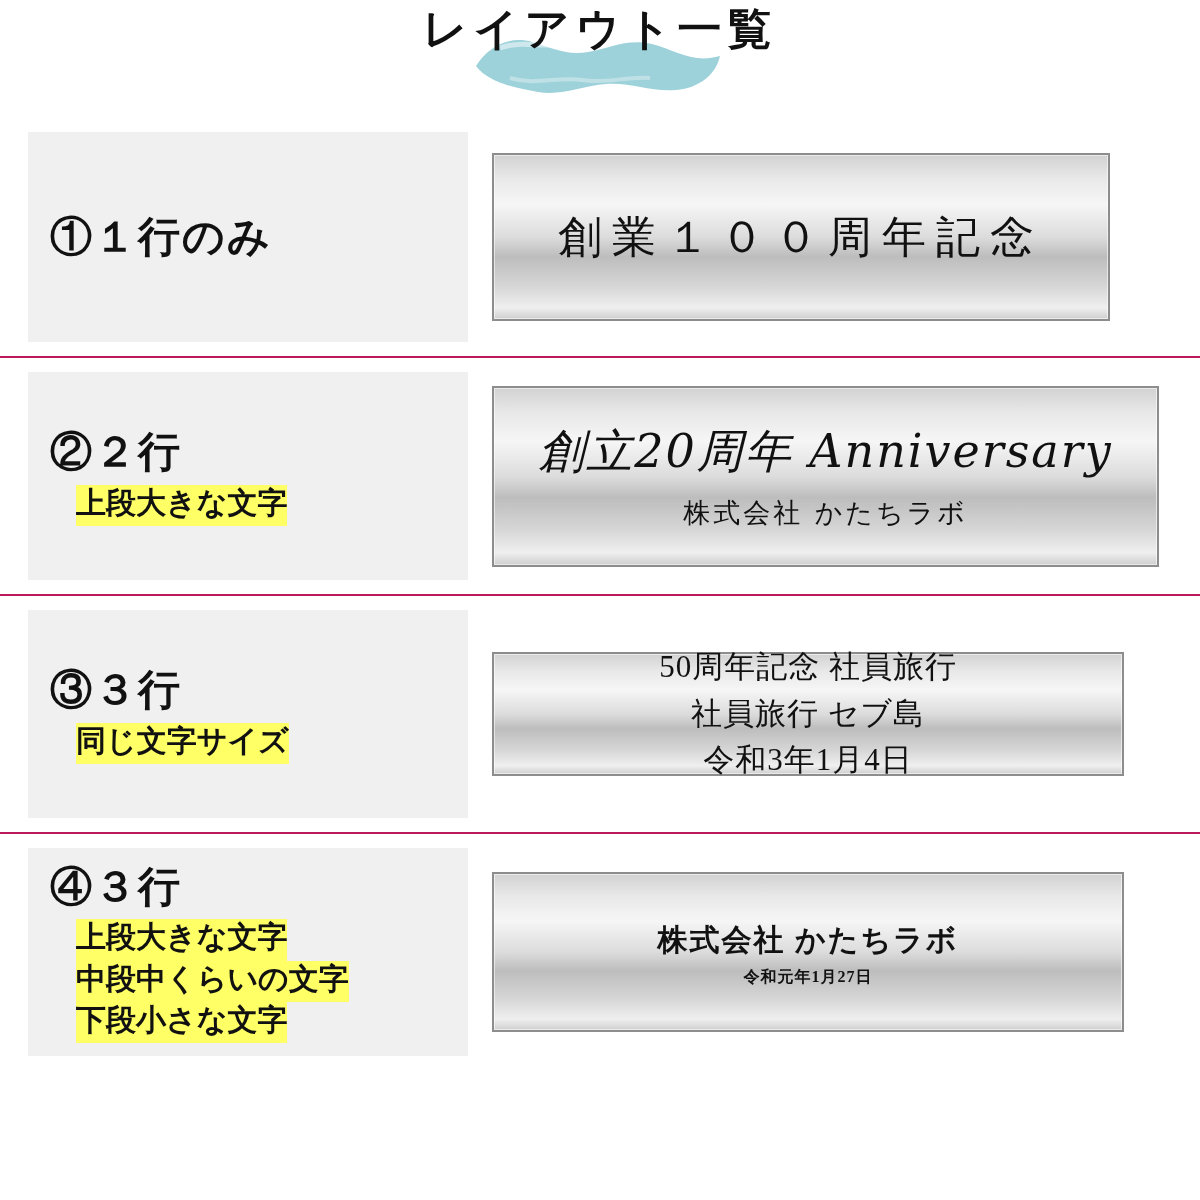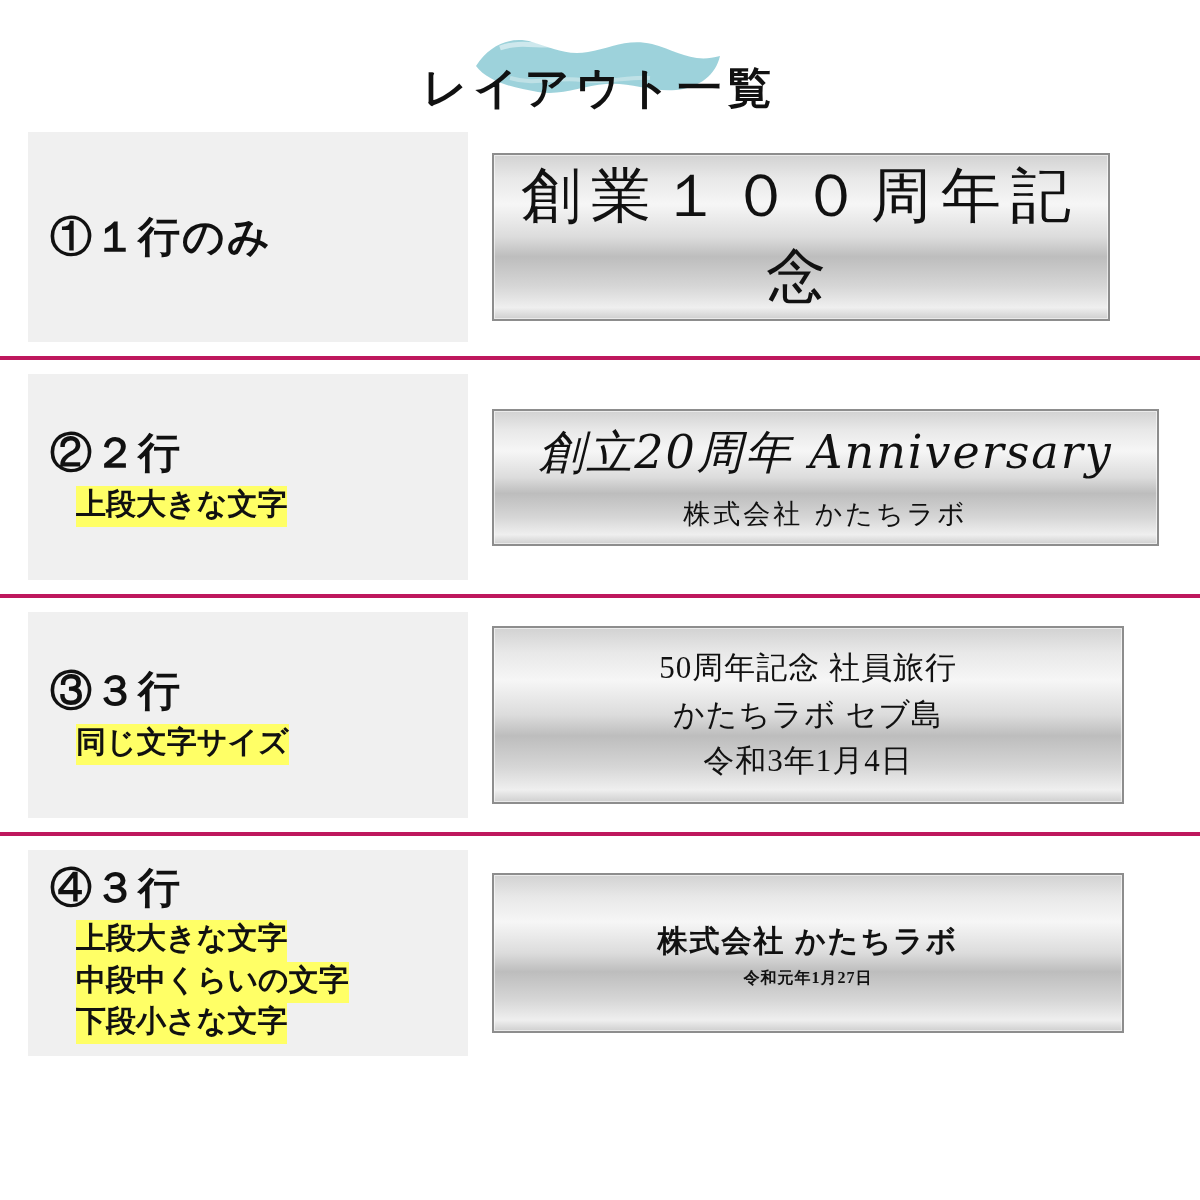--- a/index.html
+++ b/index.html
@@ -20,21 +20,21 @@
     width: 1200px;
     height: 1200px;
     box-sizing: border-box;
   }
 
   
   .title-area {
     position: relative;
     height: 118px;
     display: flex;
-    align-items: flex-end;
+    align-items: flex-start;
     justify-content: center;
   }
   .title-brush {
     position: absolute;
     left: 50%;
     top: 26px;
     transform: translateX(-50%);
     width: 260px;
     height: 74px;
     z-index: 0;
@@ -55,21 +55,21 @@
     padding: 0 0 0 0;
   }
   .row {
     display: flex;
     align-items: center;
     height: 238px;
     padding: 0 28px 0 28px;
     box-sizing: border-box;
   }
   .row + .row {
-    border-top: 4px solid #be185d;
+    border-top: 2px solid #be185d;
   }
 
   .label-box {
     width: 440px;
     min-width: 440px;
     background: #f0f0f0;
     box-sizing: border-box;
     padding: 18px 22px;
     display: flex;
     flex-direction: column;
@@ -118,27 +118,27 @@
         #efefef 93%,
         #cfcfcf 100%);
     display: flex;
     flex-direction: column;
     align-items: center;
     justify-content: center;
     text-align: center;
     box-shadow: inset 0 0 0 1px rgba(255,255,255,0.55);
   }
   .plate.p1 { height: 168px; margin-right: 62px; }
-  .plate.p2 { height: 137px; margin-right: 13px; }
-  .plate.p3 { height: 178px; margin-right: 48px; justify-content: center; }
+  .plate.p2 { height: 181px; margin-right: 13px; }
+  .plate.p3 { height: 124px; margin-right: 48px; justify-content: center; }
   .plate.p4 { height: 160px; margin-right: 48px; }
 
   .pl-brush-xl {
     font-family: "DejaVu Serif", "Liberation Serif", serif;
-    font-size: 60px;
+    font-size: 44px;
     letter-spacing: 10px;
     font-weight: 500;
   }
   .pl-brush-l {
     font-family: "DejaVu Serif", "Liberation Serif", serif;
     font-size: 46px;
     letter-spacing: 2px;
     font-style: italic;
     font-weight: 500;
   }
@@ -221,21 +221,21 @@
     <div class="row">
       <div class="label-box">
         <div class="label-main">③３行</div>
         <div class="label-sub-wrap">
           <div class="label-sub">同じ文字サイズ</div>
         </div>
       </div>
       <div class="spacer"></div>
       <div class="plate p3">
         <div class="pl-serif-m">50周年記念 社員旅行</div>
-        <div class="pl-serif-m">かたちラボ セブ島</div>
+        <div class="pl-serif-m">社員旅行 セブ島</div>
         <div class="pl-serif-m">令和3年1月4日</div>
       </div>
     </div>
 
     <div class="row">
       <div class="label-box">
         <div class="label-main">④３行</div>
         <div class="label-sub-wrap">
           <div class="label-sub">上段大きな文字</div><br>
           <div class="label-sub">中段中くらいの文字</div><br>

